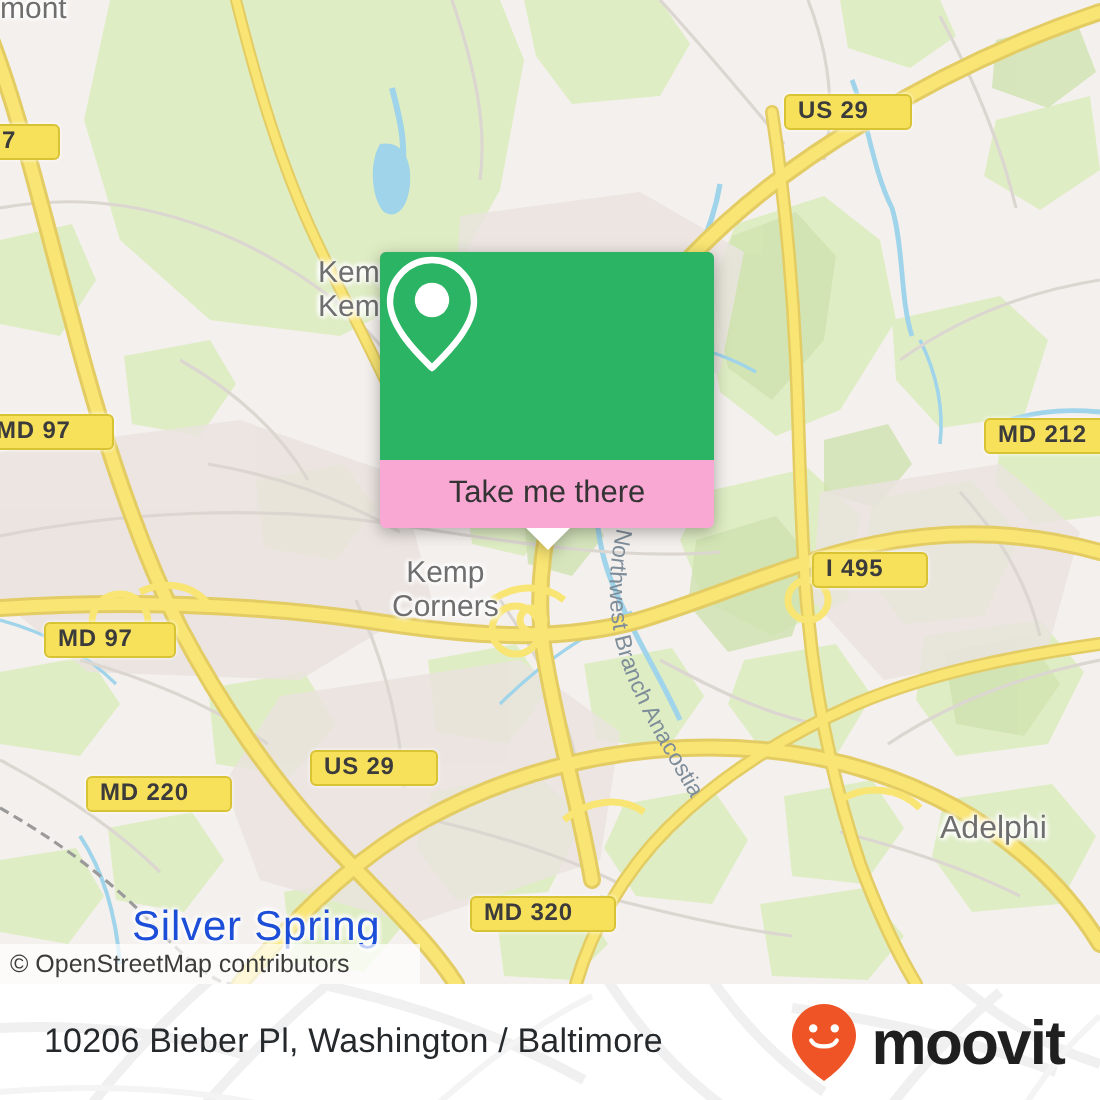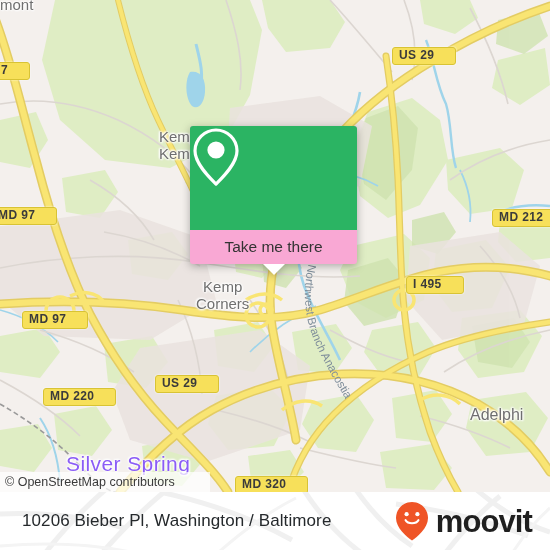--- a/index.html
+++ b/index.html
@@ -22,21 +22,21 @@
 
   .lbl {
     position: absolute;
     color: #7d7d7d;
     font-size: 14px;
     white-space: nowrap;
     text-shadow: 0 0 3px #fff, 0 0 3px #fff, 0 0 2px #fff, 1px 1px 2px #fff, -1px -1px 2px #fff;
     pointer-events: none;
   }
   .lbl.place   { font-size: 15px; color: #6f6f6f; }
-  .lbl.city    { font-size: 21px; color: #8b5cf6; letter-spacing: .4px; }
+  .lbl.city    { font-size: 21px; color: #1d4ed8; letter-spacing: .4px; }
   .lbl.two     { line-height: 17px; text-align: center; }
 
   
   .shield {
     position: absolute;
     background: #f7e05a;
     border: 1.6px solid #d8c335;
     border-radius: 3px;
     color: #3b3b3b;
     font-size: 12px;
@@ -284,21 +284,21 @@
     <div class="lbl city" style="left:66px; top:452px;">Silver Spring</div>
 
     <div class="shield" style="left:-6px; top:62px;">7</div>
     <div class="shield" style="left:392px; top:47px;">US 29</div>
     <div class="shield" style="left:-9px; top:207px;">MD 97</div>
     <div class="shield" style="left:492px; top:209px;">MD 212</div>
     <div class="shield" style="left:406px; top:276px;">I 495</div>
     <div class="shield" style="left:22px; top:311px;">MD 97</div>
     <div class="shield" style="left:43px; top:388px;">MD 220</div>
     <div class="shield" style="left:155px; top:375px;">US 29</div>
-    <div class="shield" style="left:235px; top:476px;text-align:center;">MD 320</div>
+    <div class="shield" style="left:235px; top:448px;text-align:center;">MD 320</div>
 
     <div id="attribution">© OpenStreetMap contributors</div>
 
     <div id="popup">
       <div id="popup-body">
         <div id="popup-image">
           <svg width="52" height="62" viewBox="0 0 52 62">
             <path d="M26 4 C14.5 4 5 13.3 5 24.8 C5 38 20 52 26 58 C32 52 47 38 47 24.8 C47 13.3 37.5 4 26 4 Z" fill="none" stroke="#ffffff" stroke-width="3.2" stroke-linejoin="round"></path>
             <circle cx="26" cy="24" r="8.6" fill="#ffffff"></circle>
           </svg>

